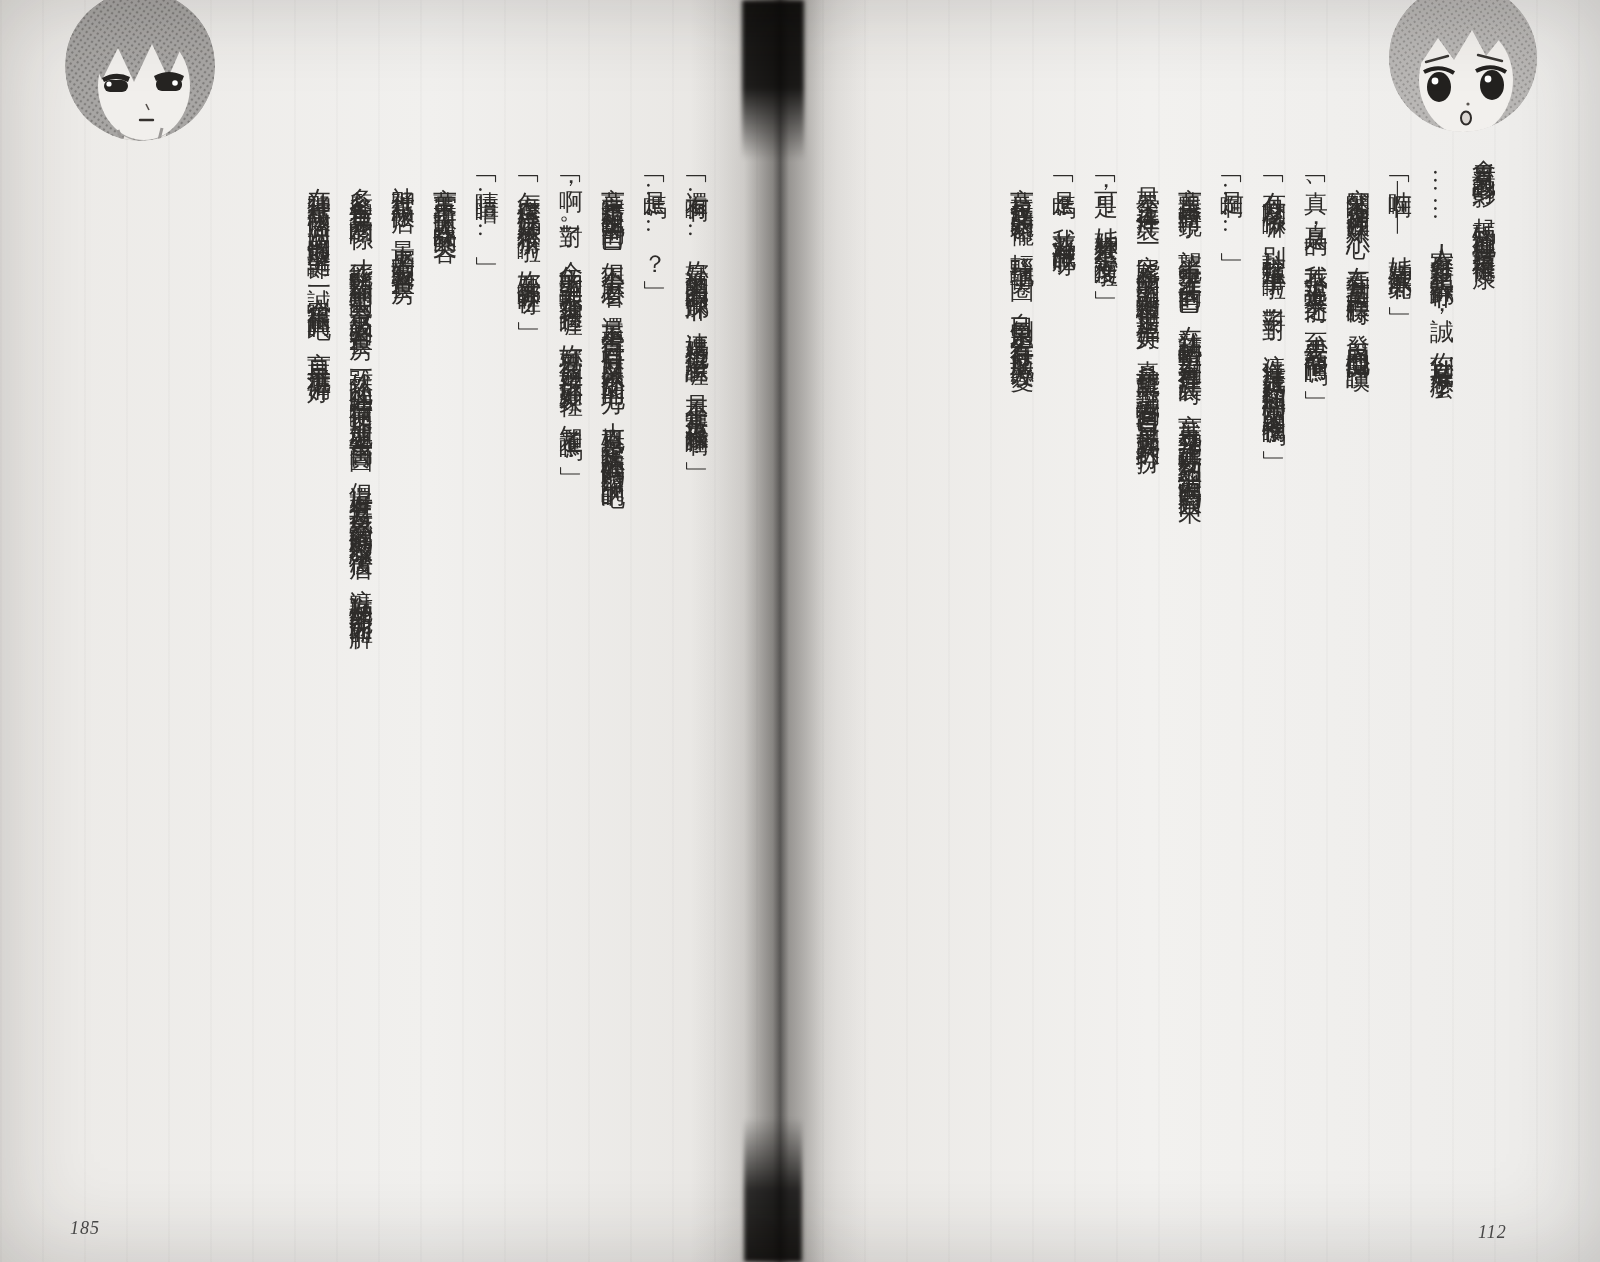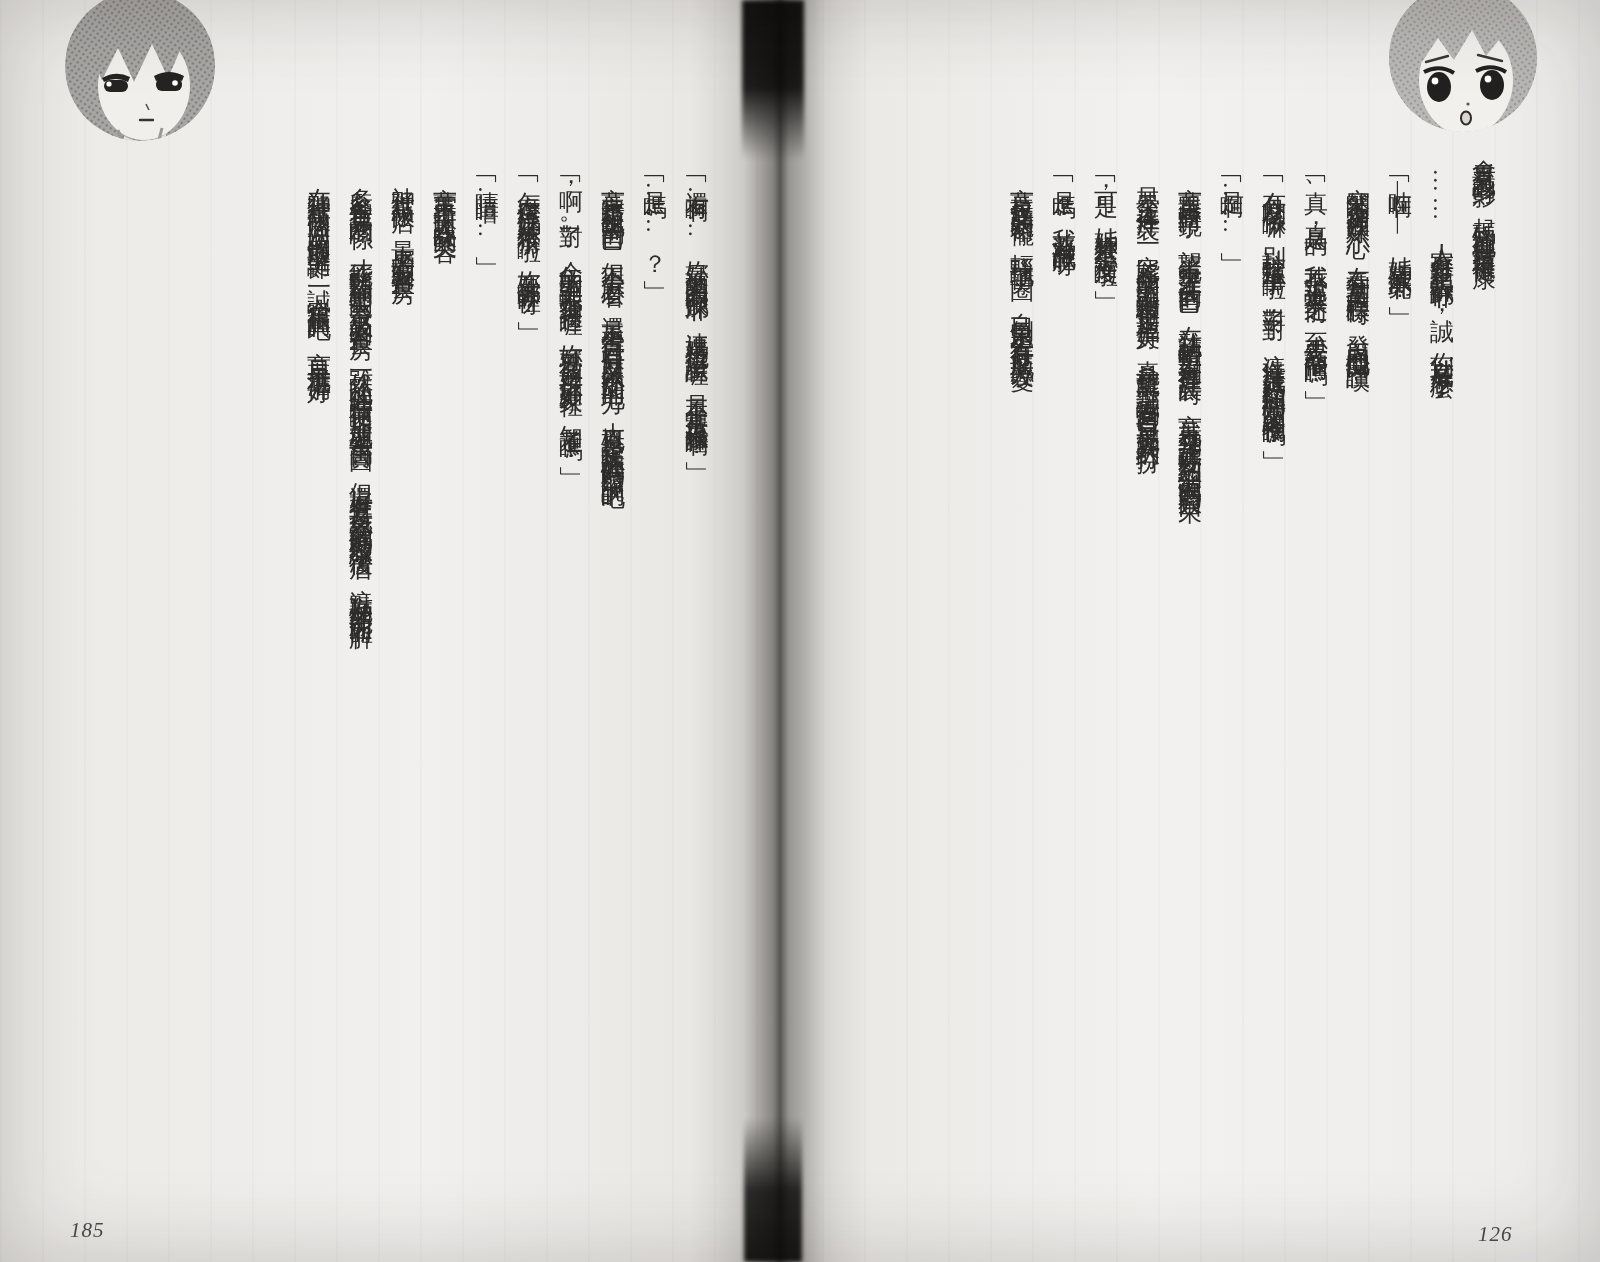--- a/index.html
+++ b/index.html
@@ -18,21 +18,21 @@
   .vtext{
     position:absolute;top:140px;height:1022px;
     writing-mode:vertical-rl;text-orientation:mixed;
     font-size:24px;line-height:42px;letter-spacing:4.3px;
     color:#2e2c2a;overflow:hidden;
   }
   .vtext p{margin:0;padding:0;}
   .vtext-right{right:95px;}
   .vtext-left{right:62px;}
   .page-number{
-    position:absolute;font-style:italic;font-size:21px;color:#4a4a4a;
+    position:absolute;font-style:italic;font-size:18px;color:#4a4a4a;
     letter-spacing:1px;
   }
   .pn-left{left:70px;top:1218px;}
   .pn-right{left:1478px;top:1222px;}
   .avatar{position:absolute;pointer-events:none;}
   .avatar-left{left:62px;top:-6px;}
   .avatar-right{left:1384px;top:-8px;}
   .gutter-shadow{
     position:absolute;left:690px;top:0;width:180px;height:1262px;pointer-events:none;
     background:linear-gradient(90deg,rgba(20,18,16,0) 0%,rgba(20,18,16,0.10) 30%,rgba(20,18,16,0.42) 46%,rgba(10,9,8,0.62) 50%,rgba(20,18,16,0.34) 55%,rgba(20,18,16,0.08) 75%,rgba(20,18,16,0) 100%);
@@ -143,20 +143,20 @@
         <ellipse cx="108" cy="93" rx="12" ry="15" fill="#23211f"></ellipse>
         <circle cx="104" cy="87" r="3.4" fill="#ffffff"></circle>
         <circle cx="84" cy="112" r="1.6" fill="#5a5550"></circle>
         <ellipse cx="82" cy="126" rx="5" ry="6.5" fill="#dad6d2" stroke="#2e2b29" stroke-width="2"></ellipse>
         <path d="M60,140 Q82,152 106,138 L106,152 H58 Z" fill="#e9e6e2"></path>
       </g>
     </svg>
   </div>
 
   <div class="page-number pn-left">185</div>
-  <div class="page-number pn-right">126</div>
+  <div class="page-number pn-right">112</div>
 
   <div class="gutter-shadow"></div>
   <div class="gutter-top"></div>
   <div class="gutter-bottom"></div>
   <div class="vignette"></div>
 
 </div>
 
 </body></html>

